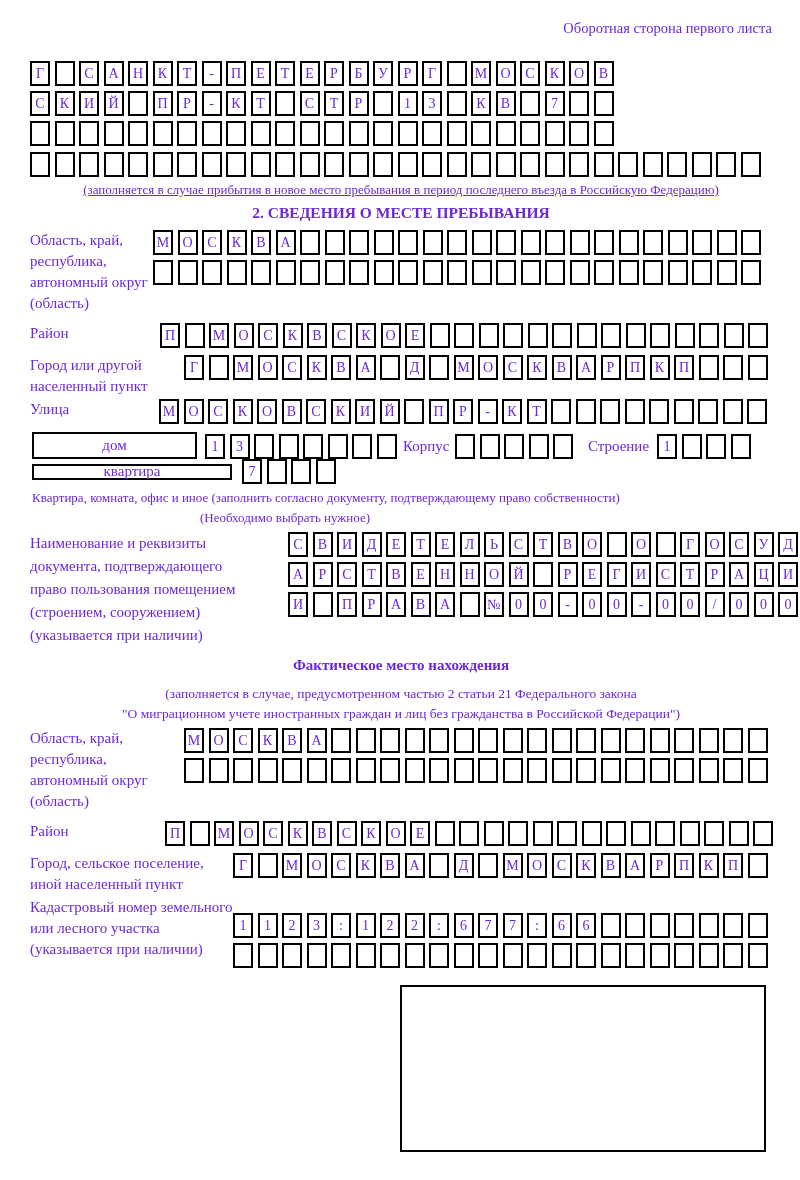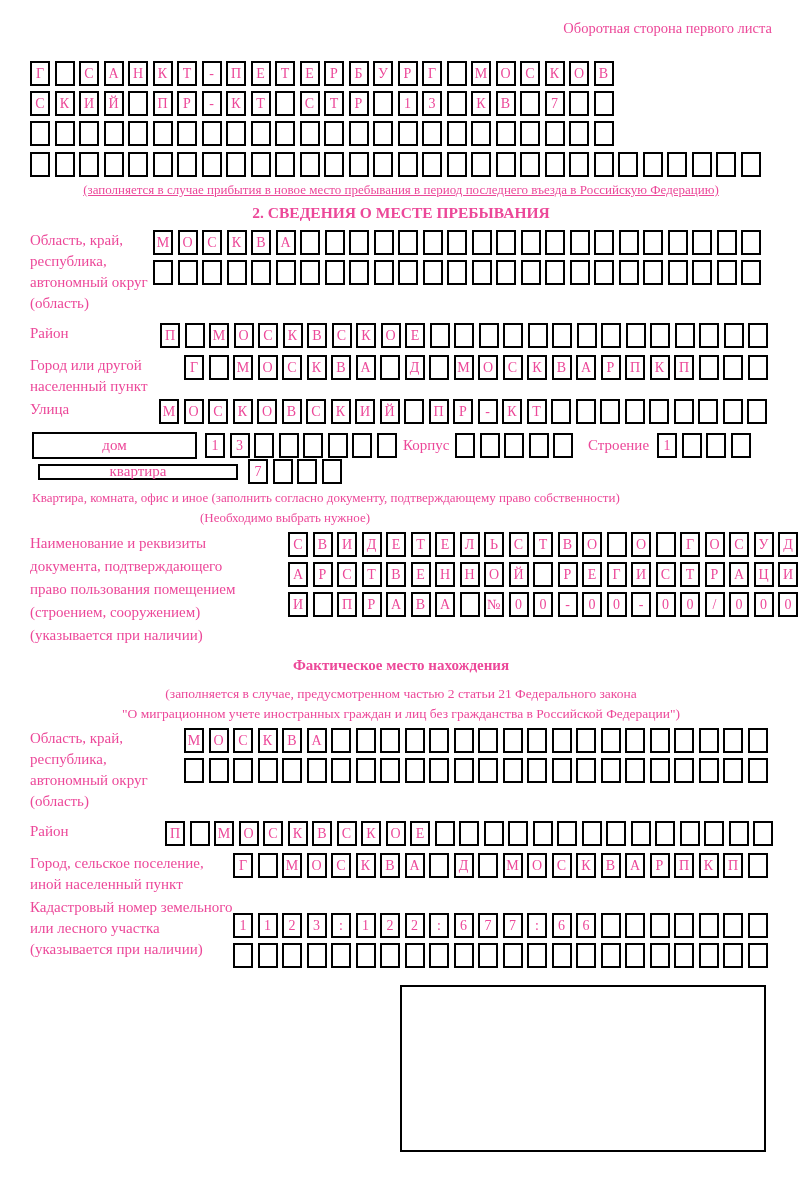--- a/index.html
+++ b/index.html
@@ -1,17 +1,17 @@
 <!DOCTYPE html>
 <html><head>
 <meta charset="utf-8">
 <style>
   html,body{margin:0;padding:0;background:#fff;}
   .sheet{position:relative;width:800px;height:1180px;box-sizing:border-box;
-         padding:16px 28px 0 30px;background:#fff;color:#ec4899;
+         padding:16px 28px 0 30px;background:#fff;color:#6d28d9;
          font-family:"Liberation Serif",serif;overflow:hidden;}
   .note-right{text-align:right;font-size:14.5px;margin:4px 0 24px 0;}
   .frow{display:flex;align-items:flex-start;}
   .flabel{font-size:15px;line-height:21px;flex:none;}
   .grid{display:flex;margin-bottom:5px;}
   .cell{flex:none;width:20px;height:25px;box-sizing:border-box;border:2px solid #000;
         margin-right:4.5px;display:flex;align-items:center;justify-content:center;
         font-size:14px;font-family:"Liberation Serif",serif;}
   .cbox{flex:none;width:20px;height:25px;box-sizing:border-box;border:2px solid #000;
         display:flex;align-items:center;justify-content:center;font-size:14px;}
@@ -298,21 +298,21 @@
         <div class="cell"></div>
         <div class="cell"></div>
         <div class="cell"></div>
         <div class="cell"></div>
         <div class="cell"></div>
         <div class="cell"></div>
         <div class="cell"></div>
       </div>
   </div>
 
-  <div class="frow" style="margin-top:3px;align-items:center;">
+  <div class="frow" style="margin-top:3px;align-items:flex-end;">
     <div class="labelbox" style="width:165px;margin-left:2px;">дом</div>
     <div class="grid" style="margin:0 0 0 8px;">
         <div class="cell">1</div>
         <div class="cell">3</div>
         <div class="cell"></div>
         <div class="cell"></div>
         <div class="cell"></div>
         <div class="cell"></div>
         <div class="cell"></div>
         <div class="cell"></div>
@@ -328,21 +328,21 @@
     <div class="inline-lbl" style="margin:0 8px 0 10px;">Строение</div>
     <div class="grid" style="margin:0;">
         <div class="cell">1</div>
         <div class="cell"></div>
         <div class="cell"></div>
         <div class="cell"></div>
       </div>
   </div>
 
   <div class="frow" style="align-items:center;">
-    <div class="labelbox" style="width:200px;height:16px;margin-left:8px;">квартира</div>
+    <div class="labelbox" style="width:200px;height:16px;margin-left:2px;">квартира</div>
     <div class="grid" style="margin:0 0 0 10px;">
         <div class="cell">7</div>
         <div class="cell"></div>
         <div class="cell"></div>
         <div class="cell"></div>
       </div>
   </div>
   <div class="caption" style="margin:6px 0 4px 2px;">Квартира, комната, офис и иное (заполнить согласно документу, подтверждающему право собственности)</div>
 
   <div class="caption" style="margin:2px 0 6px 170px;">(Необходимо выбрать нужное)</div>

